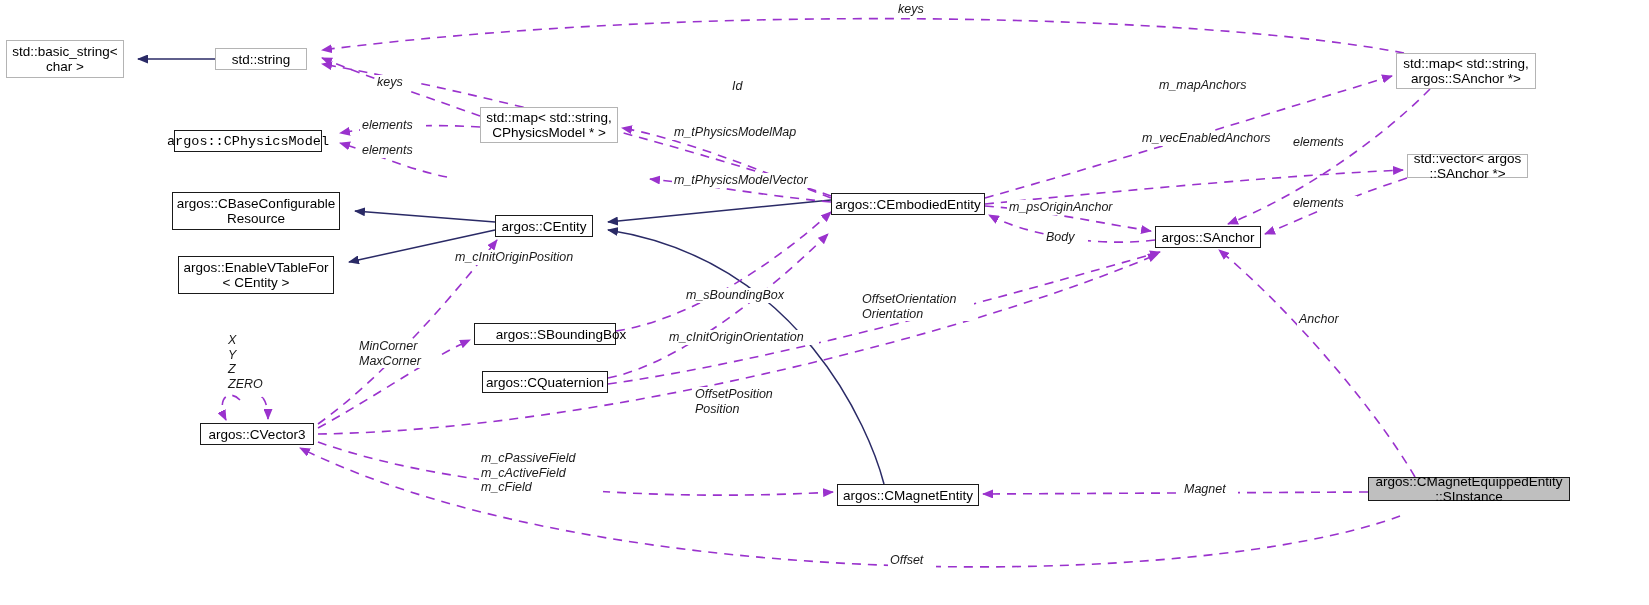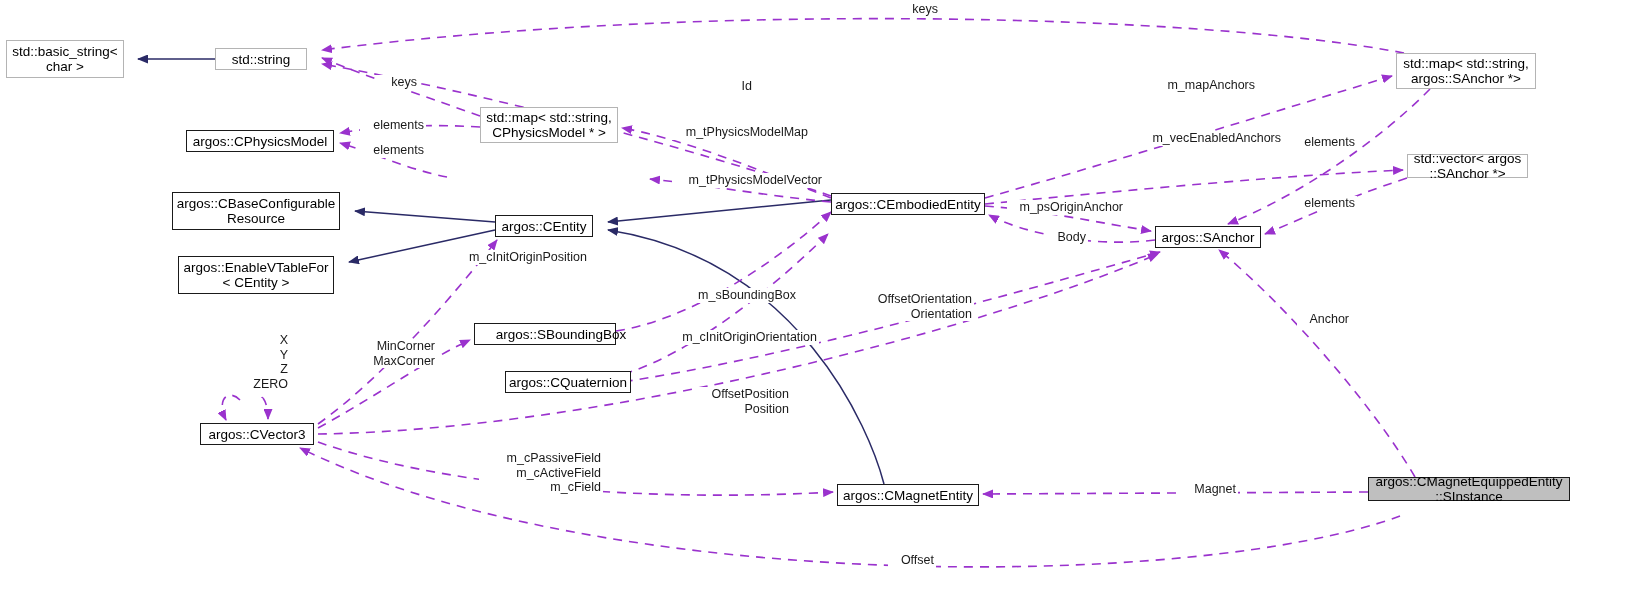--- a/index.html
+++ b/index.html
@@ -48,24 +48,25 @@
   .node.current {
     border: 1.4px solid #1a1a1a;
     background: #bfbfbf;
   }
   .edge-label {
     position: absolute;
     font-size: 12.5px;
     line-height: 14.5px;
     color: #1a1a1a;
     background: #ffffff;
-    text-align: right;
+    text-align: left;
     white-space: pre-line;
     padding: 0 2px;
     z-index: 4;
+    font-style: italic;
   }
 </style>
 </head>
 <body>
 
 <div id="diagram">
 
   <svg id="edge-layer" viewBox="0 0 1649 605" xmlns="http://www.w3.org/2000/svg">
     <defs>
       <marker id="arrow-inherit" markerWidth="11" markerHeight="9" refX="10" refY="4.5" orient="auto" markerUnits="userSpaceOnUse">
@@ -135,37 +136,37 @@
 
       <path d="M1400,516 C1200,590 600,596 300,448"></path>
     </g>
   </svg>
 
   <div class="node ext" style="left:6px;top:40px;width:118px;height:38px;">std::basic_string&lt;
 char &gt;</div>
 
   <div class="node ext" style="left:215px;top:48px;width:92px;height:22px;">std::string</div>
 
-  <div class="node cls" style="left:186px;top:130px;width:148px;height:22px;">argos::CPhysicsModel</div>
+  <div class="node cls" style="left:174px;top:130px;width:148px;height:22px;font-family:Liberation Mono, monospace;">argos::CPhysicsModel</div>
 
   <div class="node cls" style="left:172px;top:192px;width:168px;height:38px;">argos::CBaseConfigurable
 Resource</div>
 
   <div class="node cls" style="left:178px;top:256px;width:156px;height:38px;">argos::EnableVTableFor
 &lt; CEntity &gt;</div>
 
   <div class="node ext" style="left:480px;top:107px;width:138px;height:36px;">std::map&lt; std::string,
 CPhysicsModel * &gt;</div>
 
 
   <div class="node cls" style="left:495px;top:215px;width:98px;height:22px;">argos::CEntity</div>
 
   <div class="node cls" style="left:474px;top:323px;width:142px;height:22px;padding-left:32px;">argos::SBoundingBox</div>
 
-  <div class="node cls" style="left:482px;top:371px;width:126px;height:22px;margin-left:23px;">argos::CQuaternion</div>
+  <div class="node cls" style="left:482px;top:371px;width:126px;height:22px;">argos::CQuaternion</div>
 
   <div class="node cls" style="left:200px;top:423px;width:114px;height:22px;">argos::CVector3</div>
 
   <div class="node cls" style="left:831px;top:193px;width:154px;height:22px;">argos::CEmbodiedEntity</div>
 
   <div class="node cls" style="left:1155px;top:226px;width:106px;height:22px;">argos::SAnchor</div>
 
   <div class="node ext" style="left:1396px;top:53px;width:140px;height:36px;">std::map&lt; std::string,
 argos::SAnchor *&gt;</div>
 

